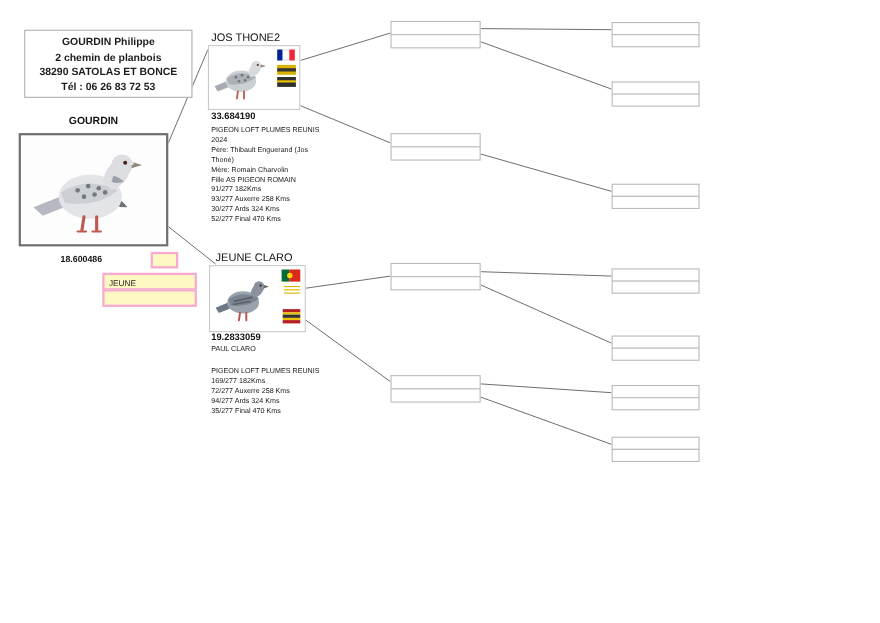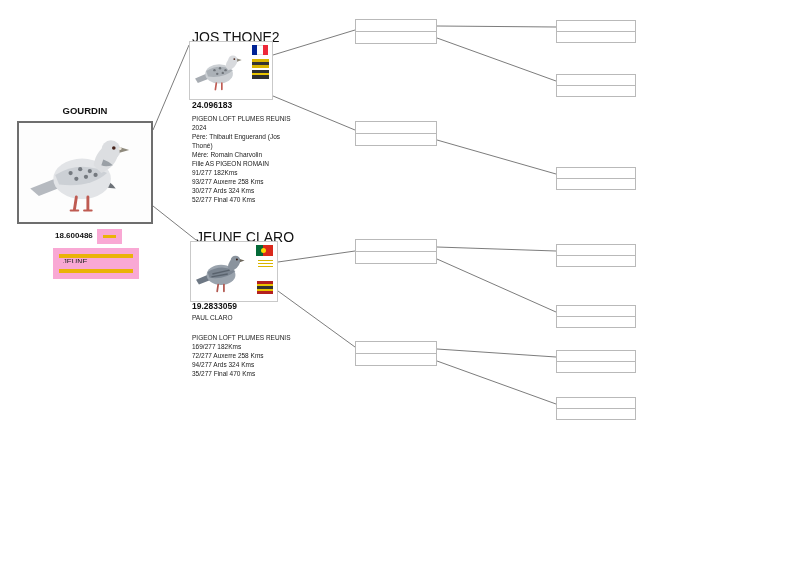--- a/index.html
+++ b/index.html
@@ -12,27 +12,27 @@
 
   .owner-box { left:22px; top:27px; width:153px; height:62px; border:1px solid #aeaeae;
                text-align:center; font-weight:bold; font-size:9.5px; line-height:13.5px;
                padding-top:4px; color:#1c1c1c; background:#fff; }
 
   .subject-name { left:17px; top:105px; width:136px; text-align:center;
                   font-weight:bold; font-size:9.5px; color:#111; }
   .photo-frame { left:17px; top:121px; width:136px; height:103px; border:2px solid #6e6e6e;
                  background:#fdfdfd; text-align:center; }
   .ring-main { left:55px; top:231px; font-size:8px; font-weight:bold; color:#111; }
-  .small-box { border:6px solid #f9a8d4; background:#eab308; }
+  .small-box { border:2px solid #f9a8d4; background:#fef9c3;margin-left:40px; }
   .sex-box { left:97px; top:229px; width:25px; height:15px; }
   .age-box { left:53px; top:248px; width:86px; height:16px; font-size:7.5px;
              line-height:15px; padding-left:4px; color:#222; }
   .age-empty { left:53px; top:263px; width:86px; height:16px; }
 
-  .parent-name { font-size:14px; color:#111; }
+  .parent-name { font-size:10px; color:#111; }
   .card { border:1px solid #c9c9c9; background:#fff; }
   .ring { font-size:8.5px; font-weight:bold; color:#111; }
   .breeder { font-size:6.5px; color:#222; }
   .info { font-size:6.5px; line-height:9px; color:#1a1a1a; width:115px; }
 
   .slot3 { left:355px; width:82px; }
   .slot4 { left:556px; width:80px; }
   .cell { border:1px solid #b9b9b9; background:#fff; }
   .slot3 .cell { height:13px; }
   .slot4 .cell { height:12px; }
@@ -54,20 +54,26 @@
     <line x1="437" y1="38" x2="556" y2="81"></line>
     <line x1="437" y1="140" x2="556" y2="174"></line>
     <line x1="278" y1="262" x2="355" y2="251"></line>
     <line x1="278" y1="291" x2="355" y2="347"></line>
     <line x1="437" y1="247" x2="556" y2="251"></line>
     <line x1="437" y1="259" x2="556" y2="312"></line>
     <line x1="437" y1="349" x2="556" y2="357"></line>
     <line x1="437" y1="361" x2="556" y2="404"></line>
   </svg>
 
+  <div class="abs owner-box">
+    <div>GOURDIN Philippe</div>
+    <div>2 chemin de planbois</div>
+    <div>38290  SATOLAS ET BONCE</div>
+    <div>Tél : 06 26 83 72 53</div>
+  </div>
 
   <div class="abs subject-name">GOURDIN</div>
 
   <div class="abs photo-frame">
     <svg viewBox="0 0 134 101" width="130" height="97" style="margin-top:2px">
       <path d="M10 66 L48 51 L52 61 L19 74 Z" fill="#b6bac0"></path>
       <path d="M84 55 Q94 59 99 66 Q86 66 78 60 Z" fill="#6d7278"></path>
       <ellipse cx="64" cy="56" rx="30" ry="21" fill="#e2e4e7"></ellipse>
       <path d="M36 52 Q62 36 90 50 Q72 66 40 62 Z" fill="#ccd0d5"></path>
       <g fill="#74797f">
@@ -131,21 +137,21 @@
       <div style="flex:1; background:#ed2939"></div>
     </div>
     <div style="position:absolute; right:3px; top:17px; width:17px; height:9px; background:#d8b400">
       <div style="height:3px; background:#333; margin-top:3px"></div>
     </div>
     <div style="position:absolute; right:3px; top:28px; width:17px; height:9px; background:#2f2f2f">
       <div style="height:2px; background:#e9c400; margin-top:3px"></div>
     </div>
   </div>
 
-  <div class="abs ring" style="left:192px; top:100px">24.096183</div>
+  <div class="abs ring" style="left:192px; top:100px">33.684190</div>
 
   <div class="abs info" style="left:192px; top:114px">
     <div>PIGEON LOFT PLUMES REUNIS</div>
     <div>2024</div>
     <div>Père: Thibault Enguerand (Jos</div>
     <div>Thoné)</div>
     <div>Mère: Romain Charvolin</div>
     <div>Fille AS PIGEON ROMAIN</div>
     <div>91/277 182Kms</div>
     <div>93/277 Auxerre 258 Kms</div>

